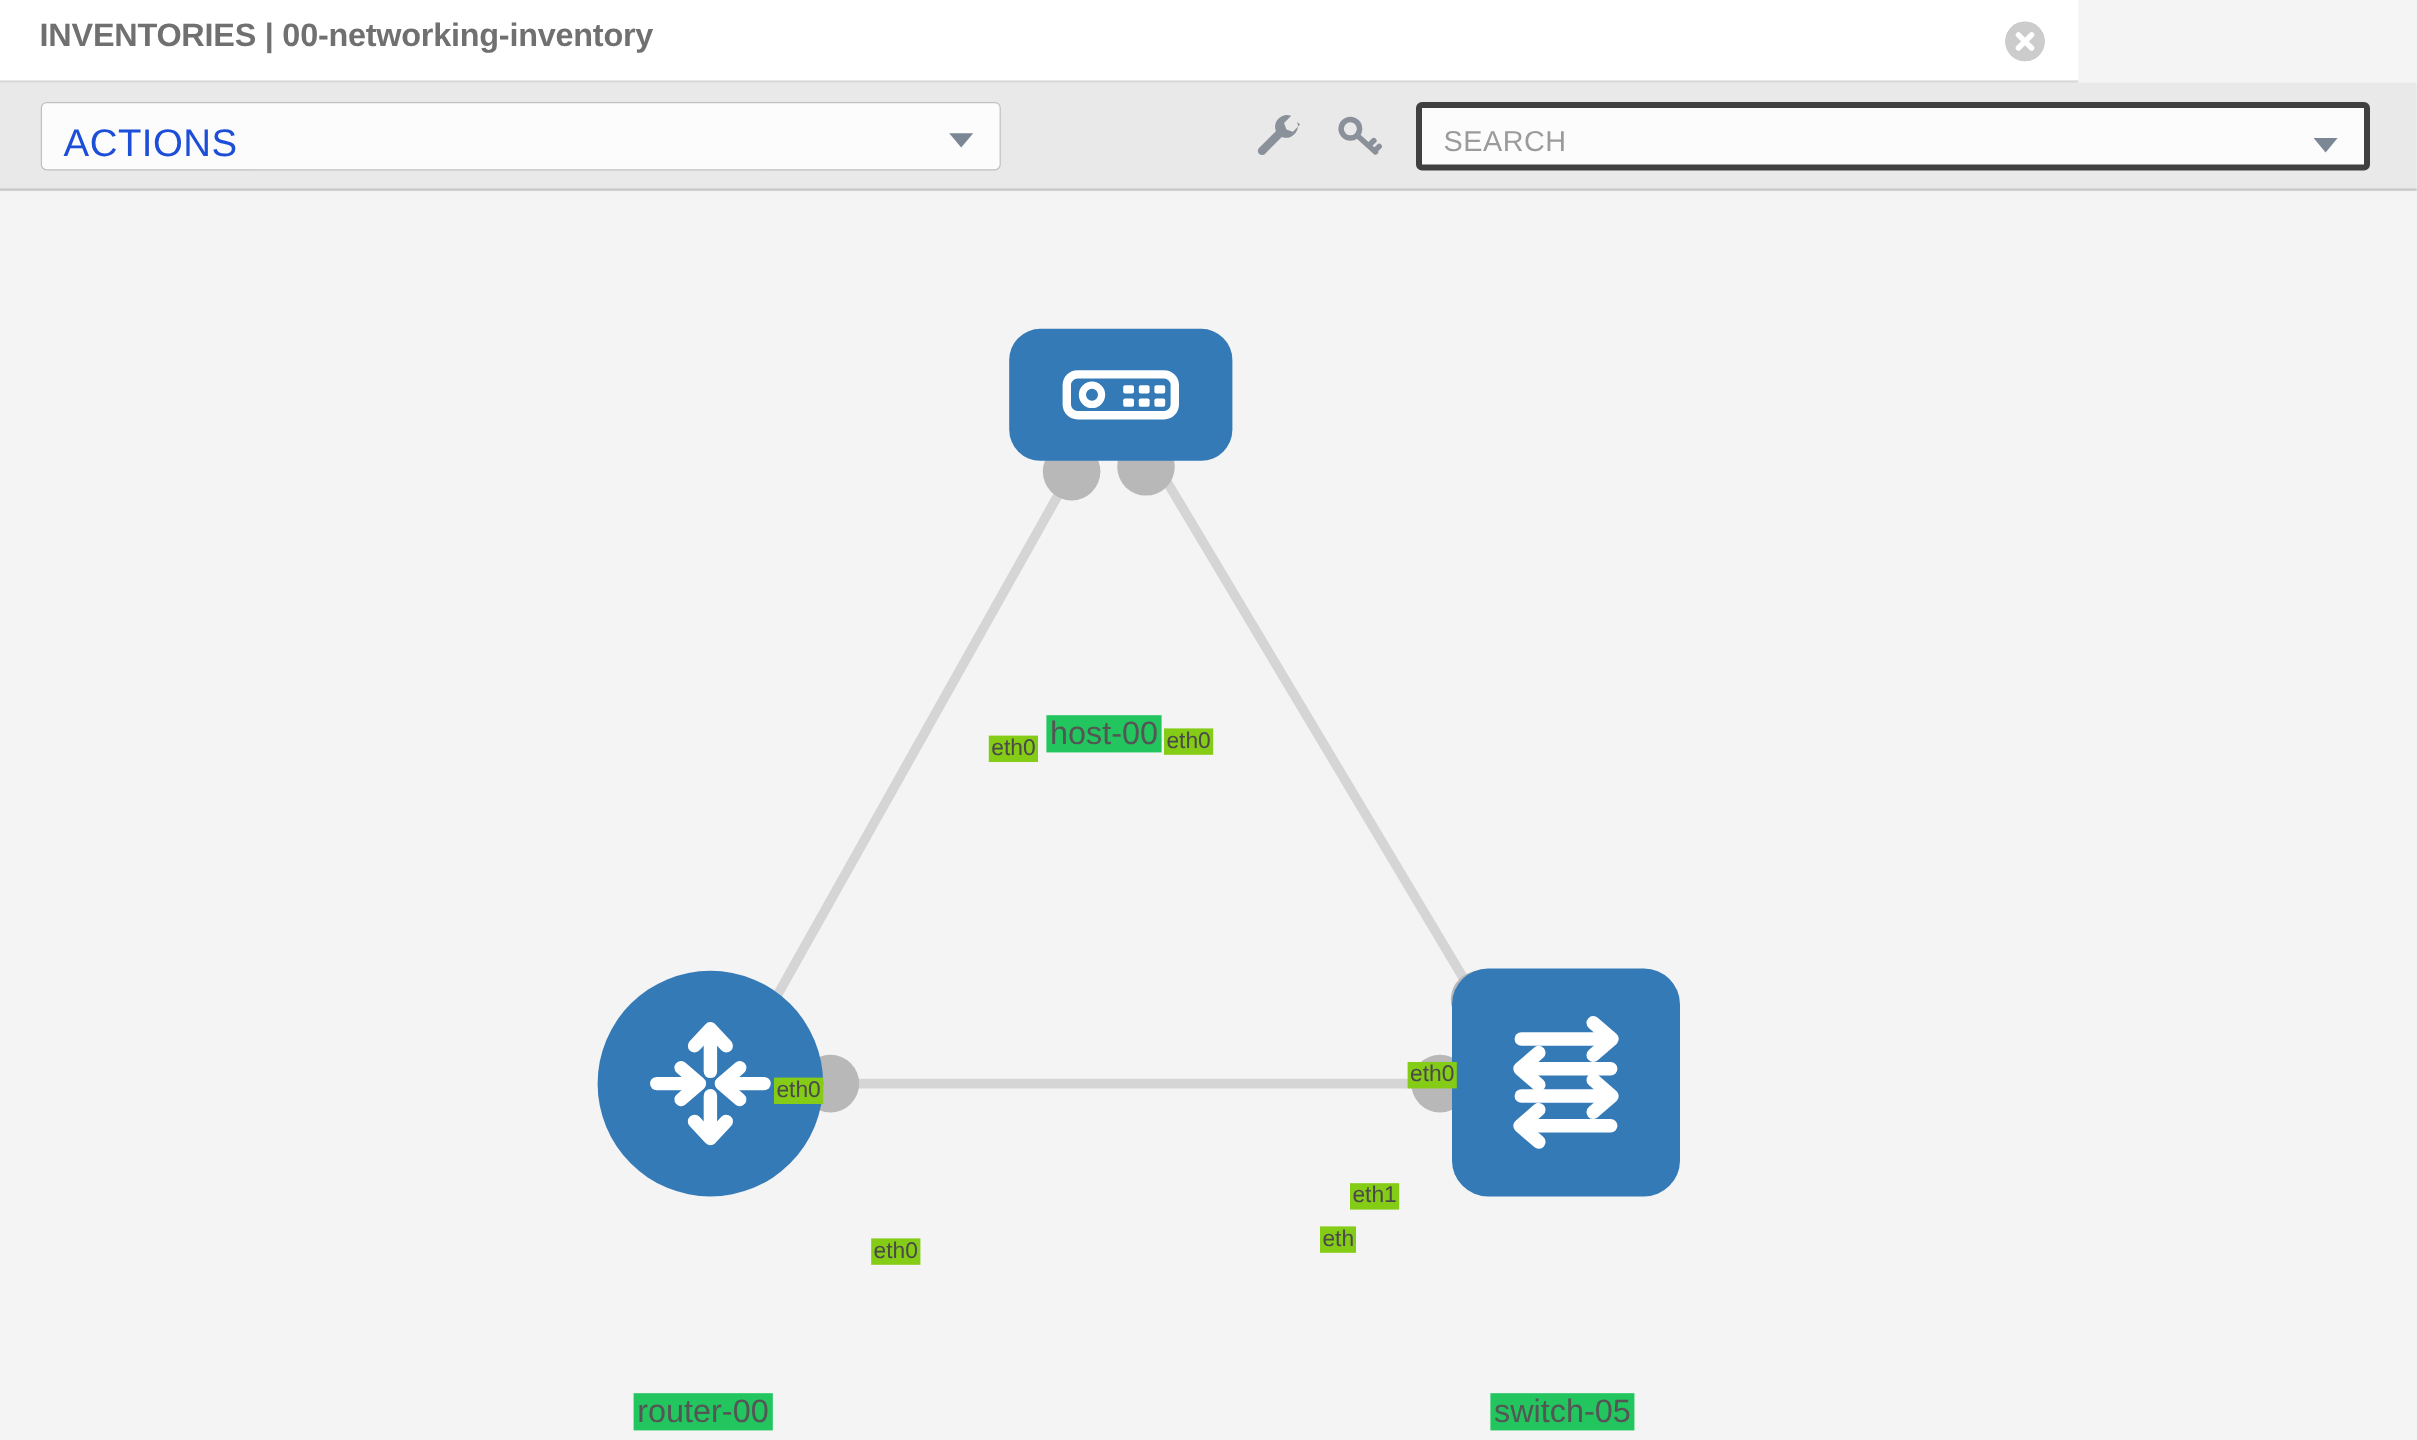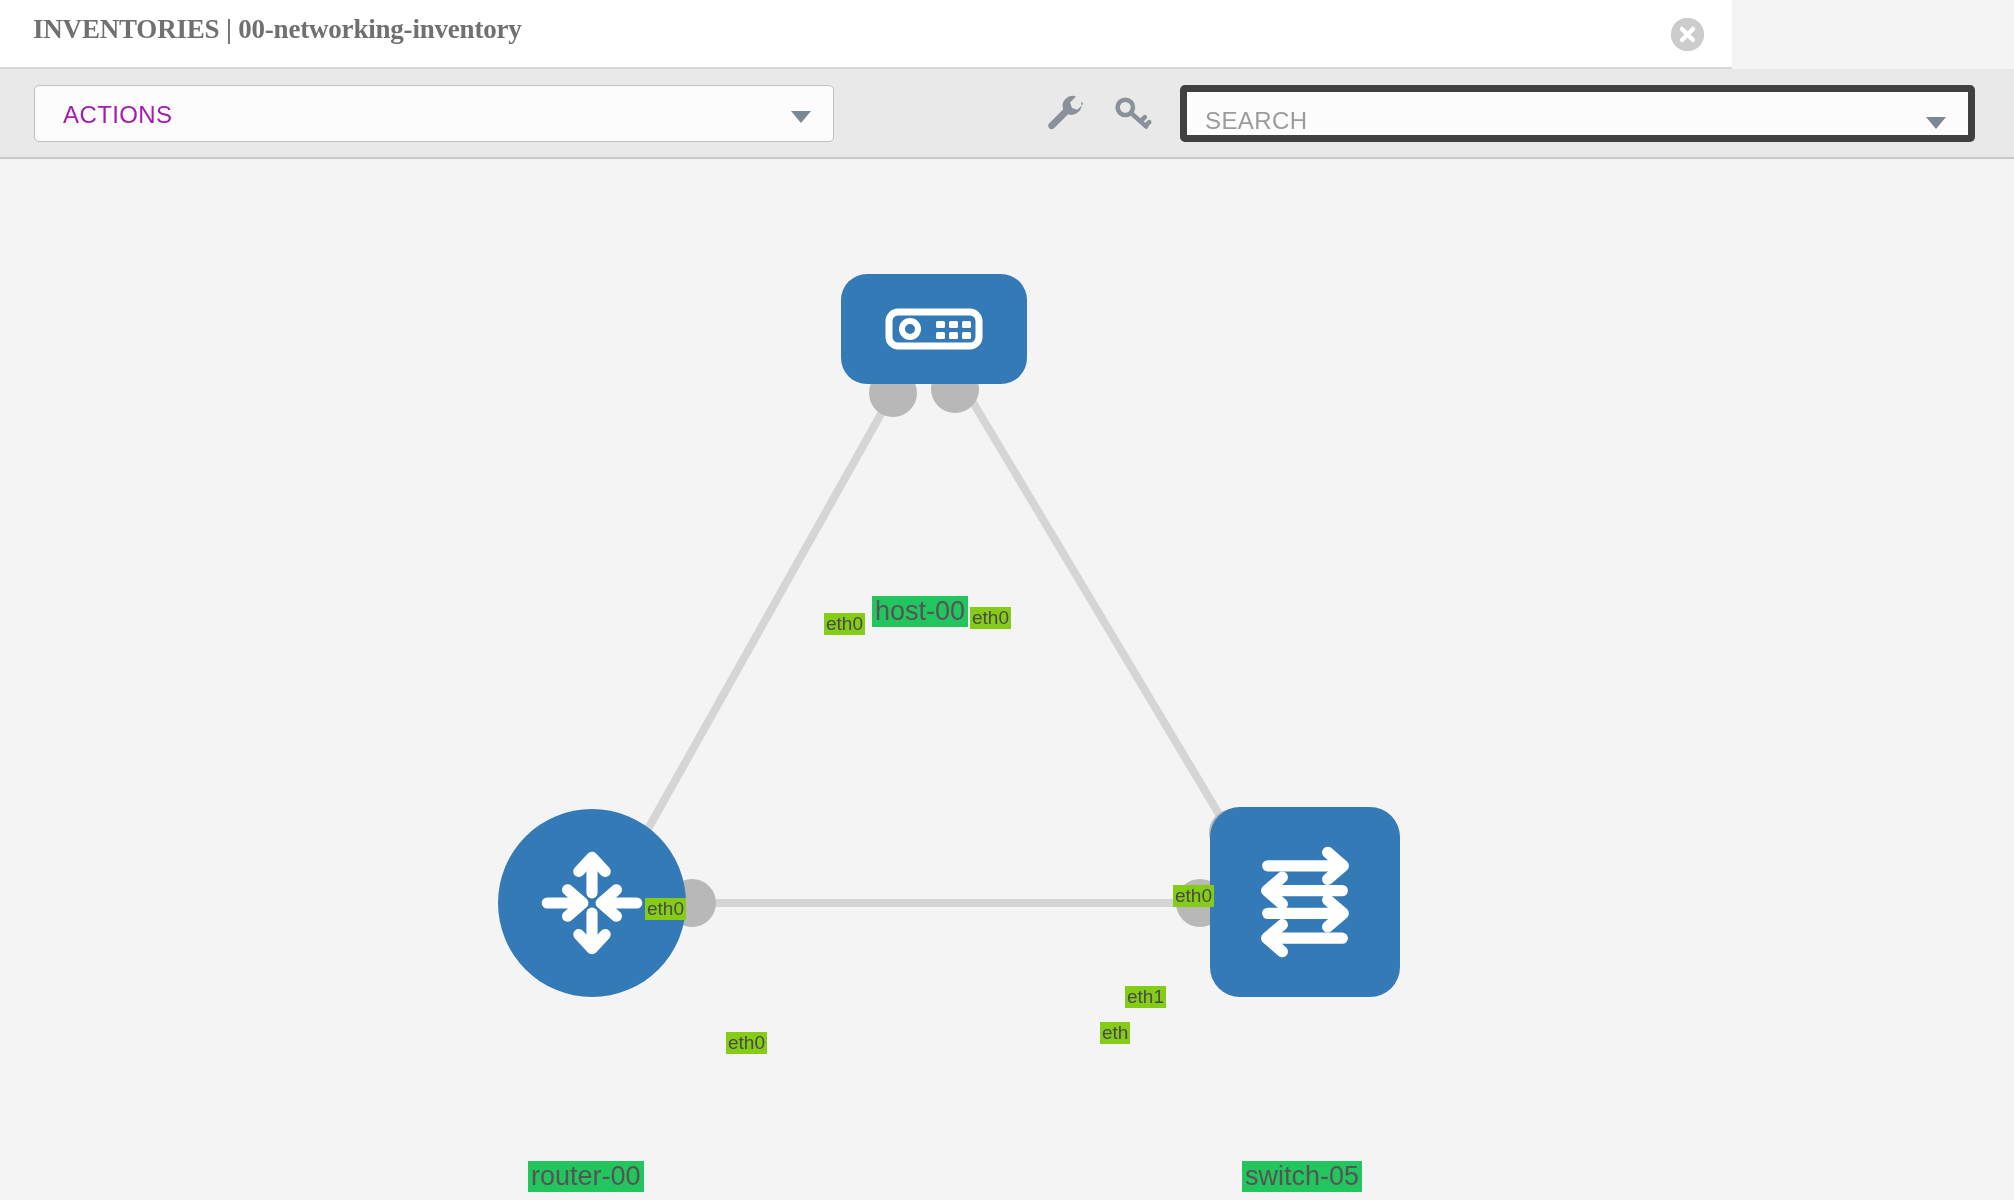--- a/index.html
+++ b/index.html
@@ -8,21 +8,21 @@
     width: 2014px; height: 1200px;
     background: #f4f4f4;
     font-family: "Liberation Sans", sans-serif;
     overflow: hidden;
   }
   #app { position: relative; width: 2014px; height: 1200px; background: #f4f4f4; }
 
   
   .header {
     position: absolute; left: 0; top: 0; width: 1732px; height: 69px;
-    background: #ffffff; border-bottom: 2px solid #d7d7d7; font-family: Liberation Serif, serif;
+    background: #ffffff; border-bottom: 2px solid #d7d7d7;
   }
   .page-title {
     position: absolute; left: 33px; top: 14px;
     font-size: 27px; font-weight: bold; color: #707070;
     letter-spacing: -0.2px; white-space: nowrap;
   }
   .close-btn {
     position: absolute; right: 28px; top: 18px;
     width: 33px; height: 33px; border-radius: 50%;
     background: #cccccc; cursor: pointer;
@@ -34,41 +34,41 @@
     position: absolute; left: 0; top: 69px; width: 2014px; height: 90px;
     background: #e9e9e9; border-bottom: 2px solid #c9c9c9;
   }
   .actions-select {
     position: absolute; left: 34px; top: 16px;
     width: 800px; height: 57px;
     background: #fcfcfc; border: 1px solid #c0c0c0; border-radius: 5px;
     cursor: pointer;
   }
   .actions-select .label {
-    position: absolute; left: 28px; top: 15px;
-    font-size: 24px; color: #a21caf; letter-spacing: 0.4px;
+    position: absolute; left: 18px; top: 15px;
+    font-size: 32px; color: #1d4ed8; letter-spacing: 0.4px;
   }
   .caret {
     position: absolute; right: 22px; top: 25px;
     width: 0; height: 0;
     border-left: 10px solid transparent;
     border-right: 10px solid transparent;
     border-top: 12px solid #7b8794;
   }
   .tool-icon {
     position: absolute; top: 22px; width: 46px; height: 46px; cursor: pointer;
     display: flex; align-items: center; justify-content: center;
   }
   .tool-icon.wrench { left: 1042px; }
   .tool-icon.key    { left: 1110px; }
 
   .search-box {
     position: absolute; left: 1180px; top: 16px;
     width: 795px; height: 57px;
-    background: #fcfcfc; border: 7px solid #404040; border-radius: 5px;
+    background: #fcfcfc; border: 5px solid #404040; border-radius: 5px;
     cursor: text;
   }
   .search-box .label {
     position: absolute; left: 18px; top: 15px;
     font-size: 24px; color: #9b9b9b; letter-spacing: 0.4px;
   }
 
   
   .canvas {
     position: absolute; left: 0; top: 161px;

